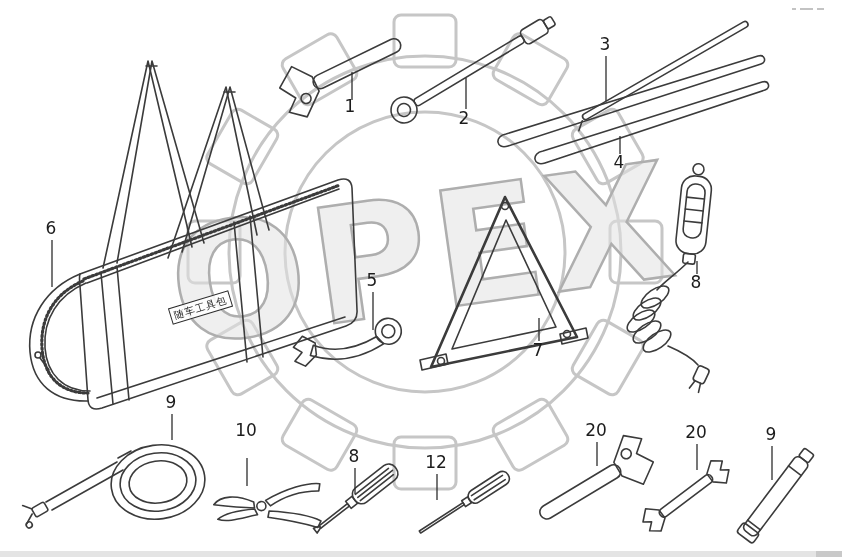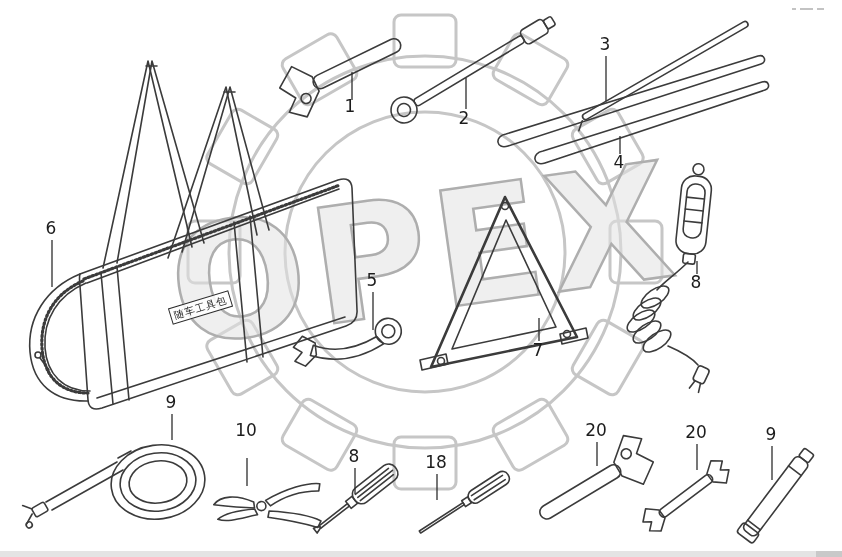--- a/index.html
+++ b/index.html
@@ -213,21 +213,21 @@
   <div class="num" style="left:448px;top:108px">2</div>
   <div class="num" style="left:589px;top:34px">3</div>
   <div class="num" style="left:603px;top:152px">4</div>
   <div class="num" style="left:356px;top:270px">5</div>
   <div class="num" style="left:35px;top:218px">6</div>
   <div class="num" style="left:522px;top:340px">7</div>
   <div class="num" style="left:680px;top:272px">8</div>
   <div class="num" style="left:155px;top:392px">9</div>
   <div class="num" style="left:230px;top:420px">10</div>
   <div class="num" style="left:338px;top:446px">8</div>
-  <div class="num" style="left:420px;top:452px">18</div>
+  <div class="num" style="left:420px;top:452px">12</div>
   <div class="num" style="left:580px;top:420px">20</div>
   <div class="num" style="left:680px;top:422px">20</div>
   <div class="num" style="left:755px;top:424px">9</div>
 
   <div class="bag-tag">随车工具包</div>
 
   <div class="bottom-strip"></div>
   <div class="bottom-strip-end"></div>
 </div>
 

